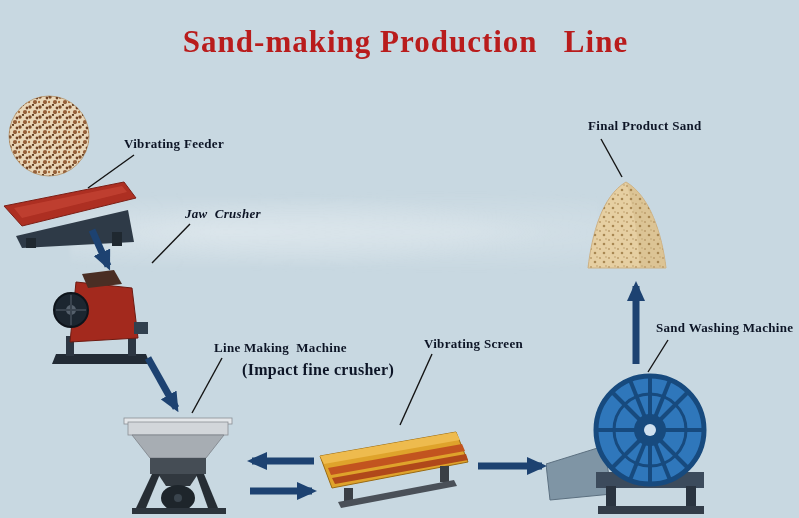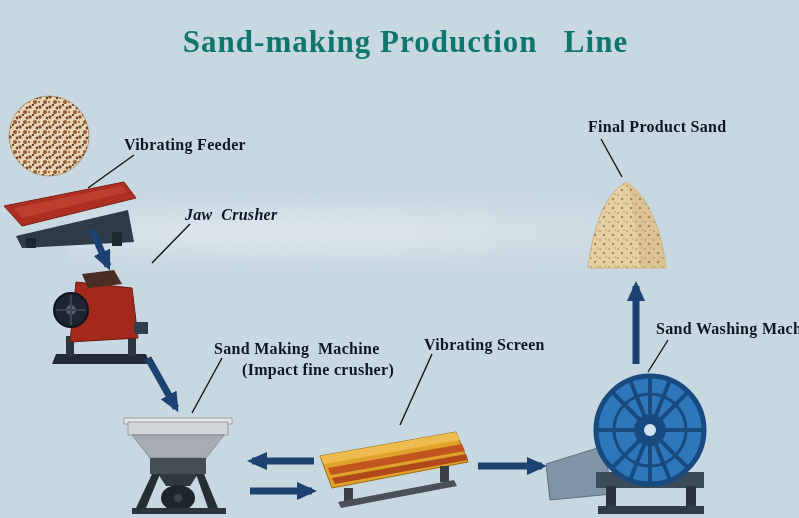--- a/index.html
+++ b/index.html
@@ -4,24 +4,24 @@
 <style>
   html,body { margin:0; padding:0; }
   .stage {
     position:relative; width:799px; height:518px;
     background:#c8d8e1; overflow:hidden;
     font-family:"Liberation Serif", serif;
   }
   .title {
     position:absolute; top:24px; left:12px; right:0;
     text-align:center; font-weight:700; font-size:31px;
-    letter-spacing:1px; color:#0f766e; white-space:pre;
+    letter-spacing:1px; color:#b91c1c; white-space:pre;
   }
   .lbl {
-    position:absolute; font-weight:700; font-size:16px;
+    position:absolute; font-weight:700; font-size:13px;
     color:#0d1526; white-space:pre; letter-spacing:.3px;
   }
   .lbl.small { font-size:16px; }
   .ghost {
     position:absolute; left:70px; top:188px; width:530px; height:88px;
     background:
       radial-gradient(ellipse at 28% 50%, rgba(255,255,255,.30), rgba(255,255,255,0) 62%),
       radial-gradient(ellipse at 72% 50%, rgba(255,255,255,.22), rgba(255,255,255,0) 66%);
     filter:blur(2px);
   }
@@ -168,20 +168,20 @@
       <line x1="190" y1="224" x2="152" y2="263" stroke="#141414"></line>
       <line x1="222" y1="358" x2="192" y2="413" stroke="#141414"></line>
       <line x1="432" y1="354" x2="400" y2="425" stroke="#141414"></line>
       <line x1="668" y1="340" x2="648" y2="372" stroke="#141414"></line>
       <line x1="601" y1="139" x2="622" y2="177" stroke="#141414"></line>
     </g>
   </svg>
 
   <div class="lbl" style="left:124px; top:136px;text-align:right;">Vibrating Feeder</div>
   <div class="lbl" style="left:185px; top:206px;font-style:italic;">Jaw  Crusher</div>
-  <div class="lbl" style="left:214px; top:340px;">Sand Making  Machine</div>
+  <div class="lbl" style="left:214px; top:340px;">Line Making  Machine</div>
   <div class="lbl small" style="left:242px; top:361px;">(Impact fine crusher)</div>
   <div class="lbl" style="left:424px; top:336px;">Vibrating Screen</div>
   <div class="lbl" style="left:656px; top:320px;">Sand Washing Machine</div>
   <div class="lbl" style="left:588px; top:118px;">Final Product Sand</div>
 
 
 </div>
 
 </body></html>

